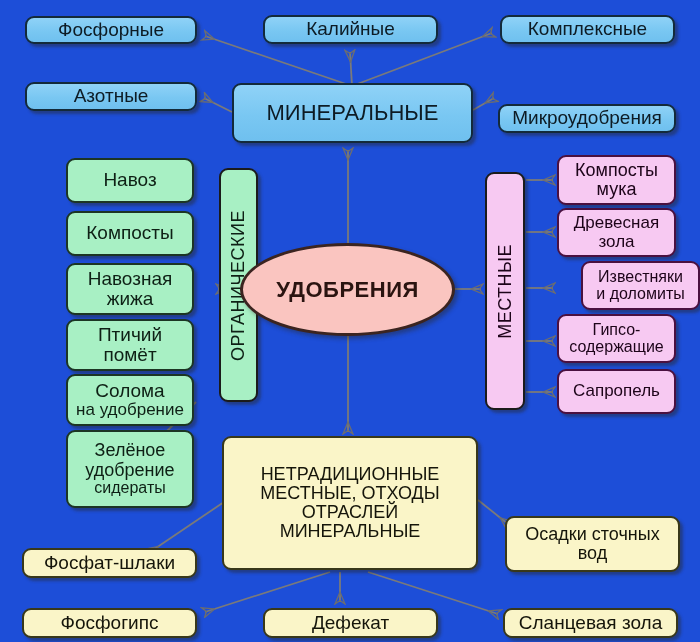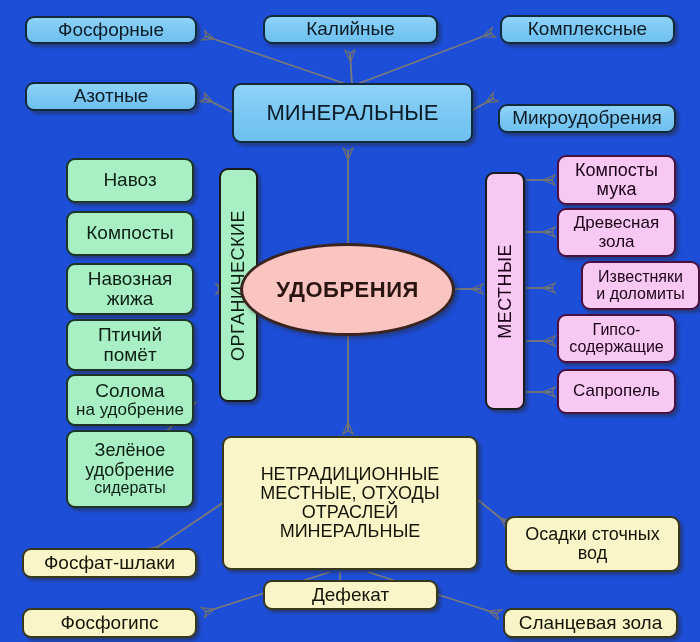--- a/index.html
+++ b/index.html
@@ -272,21 +272,21 @@
     <span>
       <span>Осадки сточных</span>
       <span>вод</span>
     </span>
   </div>
 
   <div class="node yellow fs19" style="left:22px; top:608px; width:175px; height:30px;">
     <span>Фосфогипс</span>
   </div>
 
-  <div class="node yellow fs19" style="left:263px; top:580px; width:175px; height:30px;">
+  <div class="node yellow fs19" style="left:263px; top:608px; width:175px; height:30px;">
     <span>Дефекат</span>
   </div>
 
   <div class="node yellow fs19" style="left:503px; top:608px; width:175px; height:30px;">
     <span>Сланцевая зола</span>
   </div>
 
 </div>
 
 </body></html>

